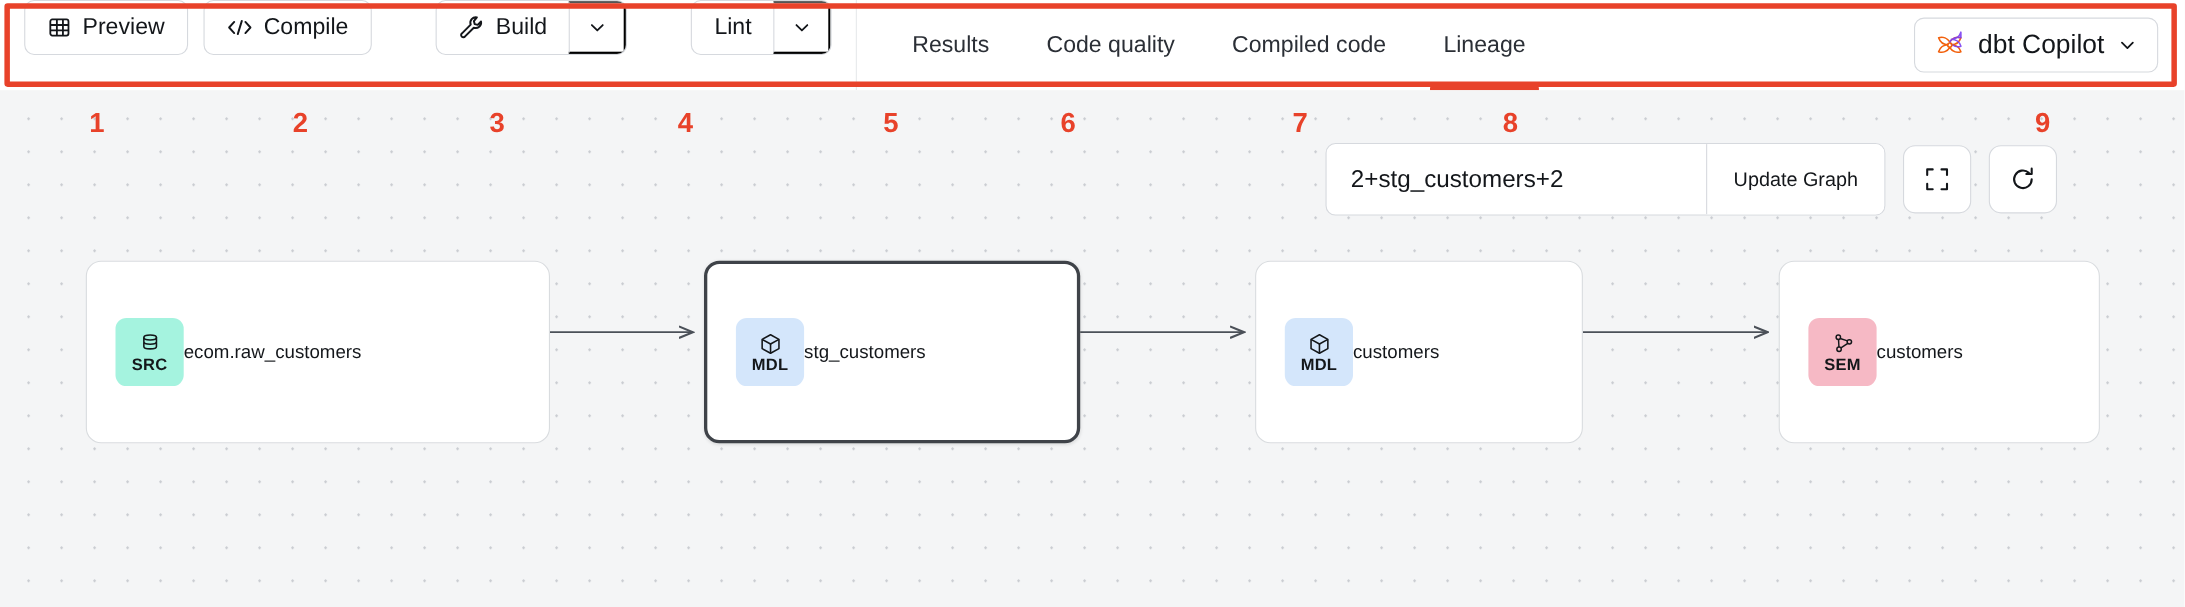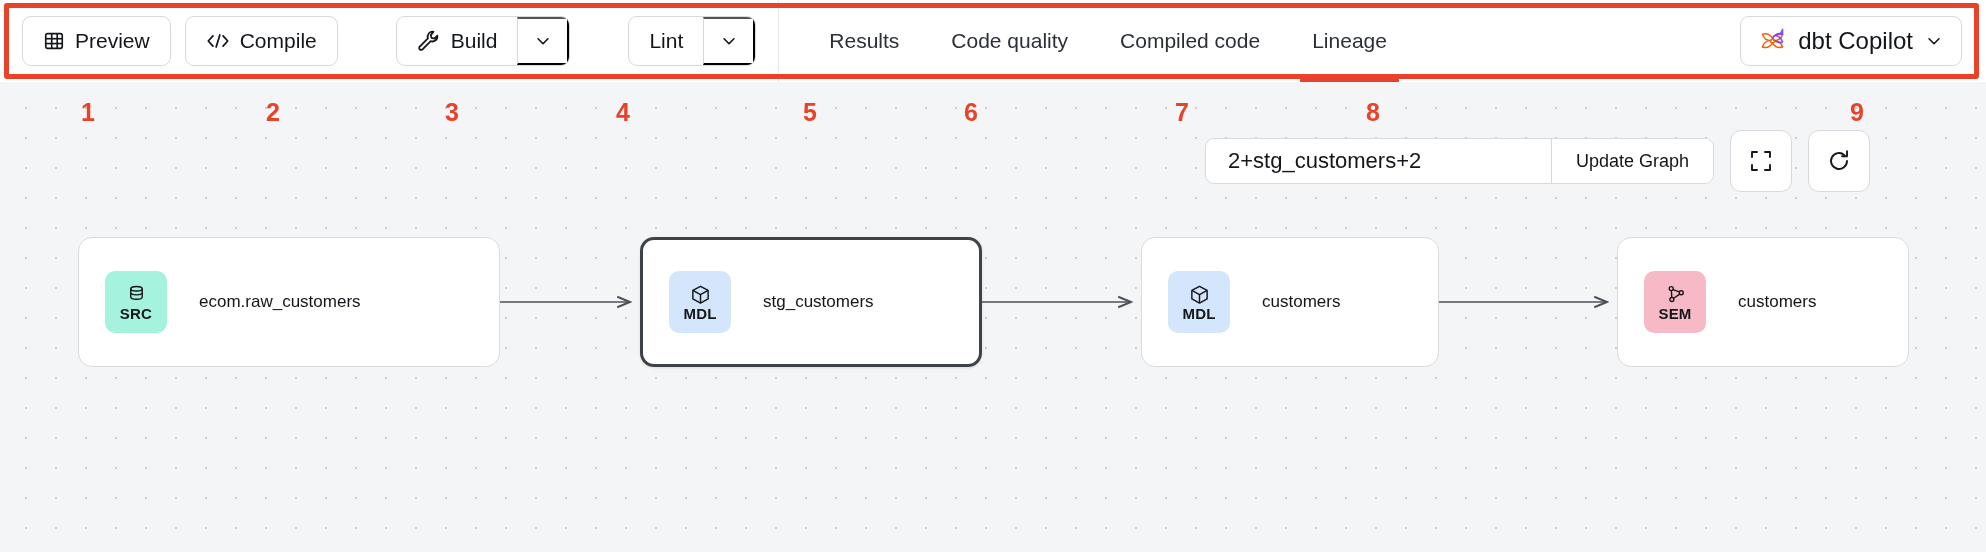--- a/index.html
+++ b/index.html
@@ -42,21 +42,20 @@
     left: 0; top: 0;
     width: 1986px;
     height: 82px;
     display: flex;
     align-items: center;
     background: #ffffff;
   }
 
   .tb-left {
     display: flex;
-    align-items: center;
     gap: 14px;
     padding-left: 22px;
     height: 100%;
   }
 
   .btn {
     display: inline-flex;
     align-items: center;
     justify-content: center;
     gap: 10px;
@@ -200,21 +199,21 @@
     position: absolute;
     left: 1205px; top: 48px;
     display: flex;
     align-items: center;
     gap: 16px;
     z-index: 4;
   }
   .search-group {
     display: flex;
     align-items: stretch;
-    height: 46px;
+    height: 66px;
     background: #ffffff;
     border: 1px solid #d6d9de;
     border-radius: 9px;
     overflow: hidden;
     justify-content: center;
   }
   .search-input {
     width: 345px;
     border: none;
     outline: none;
@@ -248,27 +247,26 @@
     border: 1px solid #d6d9de;
     border-radius: 11px;
     cursor: pointer;
   }
 
   
   .node {
     position: absolute;
     display: flex;
     align-items: center;
-    height: 130px;
+    height: 166px;
     background: #ffffff;
     border: 1px solid #d9dcdf;
     border-radius: 14px;
     padding-left: 26px;
     z-index: 3;
-    gap: 32px;
   }
   .node.selected {
     border: 3px solid #3f4349;
     box-shadow: 0 1px 3px rgba(0,0,0,0.10);
   }
   .node-badge {
     display: flex;
     flex-direction: column;
     align-items: center;
     justify-content: center;

